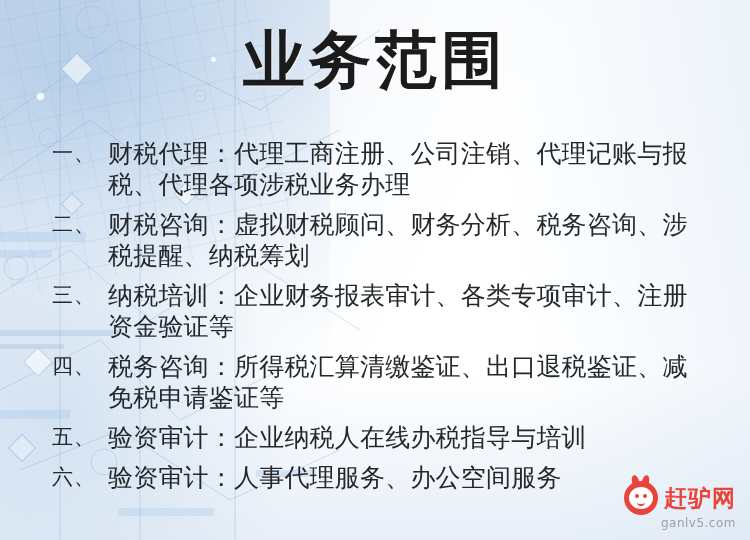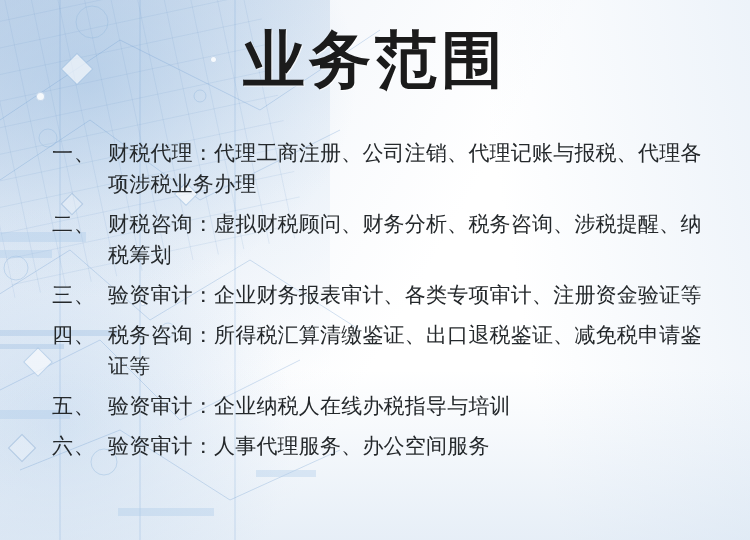--- a/index.html
+++ b/index.html
@@ -130,21 +130,21 @@
   .num {
     flex: 0 0 auto;
     width: 56px;
     font-size: 21px;
     line-height: 31px;
     letter-spacing: 1px;
     white-space: nowrap;
   }
   .text {
     flex: 1 1 auto;
-    font-size: 21px;
+    font-size: 25px;
     line-height: 31px;
     letter-spacing: 0.2px;
   }
 
   
   .watermark {
     position: absolute;
     right: 14px;
     bottom: 10px;
     display: flex;
@@ -275,34 +275,48 @@
       <div class="text">财税代理：代理工商注册、公司注销、代理记账与报税、代理各项涉税业务办理</div>
     </div>
 
     <div class="item">
       <div class="num">二、</div>
       <div class="text">财税咨询：虚拟财税顾问、财务分析、税务咨询、涉税提醒、纳税筹划</div>
     </div>
 
     <div class="item">
       <div class="num">三、</div>
-      <div class="text">验资审计：企业财务报表审计、各类专项审计、注册资金验证等</div>
+      <div class="text">纳税培训：企业财务报表审计、各类专项审计、注册资金验证等</div>
     </div>
 
     <div class="item">
       <div class="num">四、</div>
       <div class="text">税务咨询：所得税汇算清缴鉴证、出口退税鉴证、减免税申请鉴证等</div>
     </div>
 
     <div class="item">
       <div class="num">五、</div>
       <div class="text">验资审计：企业纳税人在线办税指导与培训</div>
     </div>
 
     <div class="item">
       <div class="num">六、</div>
       <div class="text">验资审计：人事代理服务、办公空间服务</div>
     </div>
 
   </div>
 
+  <div class="watermark">
+    <div class="wm-row">
+      <div class="wm-logo">
+        <div class="ear l"></div>
+        <div class="ear r"></div>
+        <div class="face"></div>
+        <div class="eye l"></div>
+        <div class="eye r"></div>
+        <div class="mouth"></div>
+      </div>
+      <div class="wm-text">赶驴网</div>
+    </div>
+    <div class="wm-sub">ganlv5.com</div>
+  </div>
 
 </div>
 
 </body></html>

